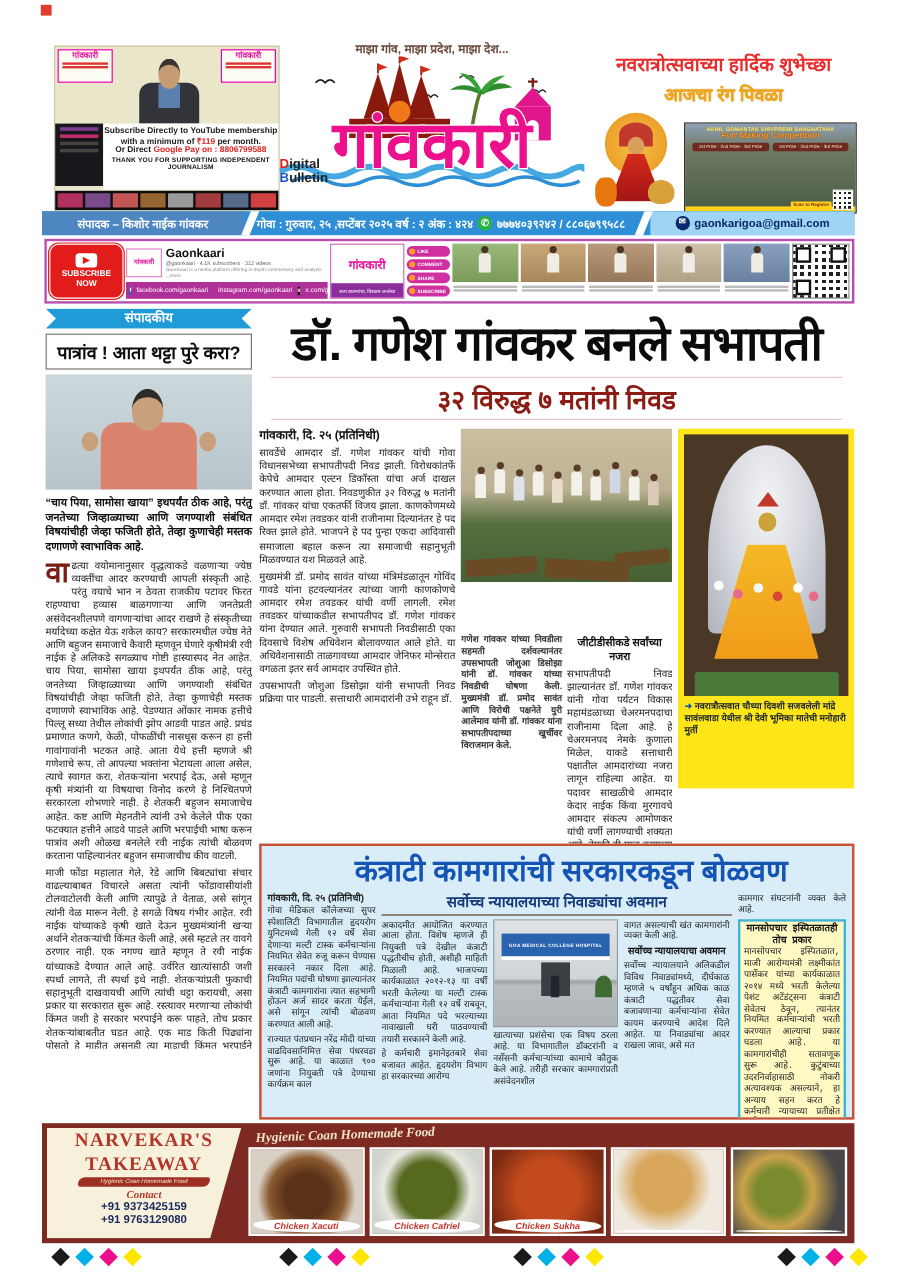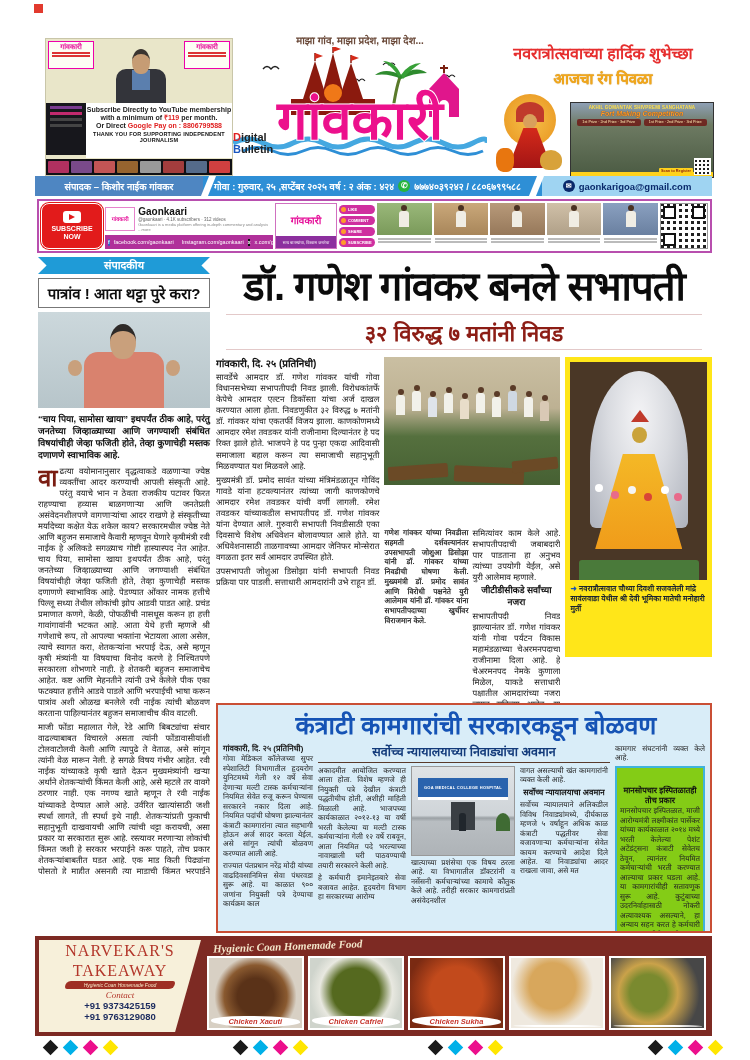--- a/index.html
+++ b/index.html
@@ -142,28 +142,28 @@
   .gmc{height:88px;position:relative;background:linear-gradient(180deg,#dfe3e6 0%,#cfd4d8 55%,#9aa0a4 58%,#b9bec2 62%,#aeb3b7 100%);overflow:hidden;border:1px solid #999;}
   .gmc .canopy{position:absolute;left:6%;top:12%;width:88%;height:22%;background:#2a63ad;color:#fff;font-size:4px;font-weight:bold;text-align:center;line-height:19px;letter-spacing:.3px;}
   .gmc .bar{position:absolute;left:6%;top:34%;width:88%;height:4%;background:#fff;}
   .gmc .door{position:absolute;left:38%;top:40%;width:24%;height:32%;background:#3a3f44;}
   .gmc .man{position:absolute;left:46%;top:52%;width:7px;height:18px;background:#20262c;border-radius:3px 3px 0 0;}
   .gmc .plant{position:absolute;right:4%;top:52%;width:14px;height:18px;border-radius:50% 50% 0 0;background:#3f6b33;}
   .s-below{flex:1;margin-top:2px;overflow:hidden;}
   .s-c4{width:88px;}
   .s-c4 .sh,.s-c5 .sh{font-size:8px;font-weight:800;text-align:center;color:#111;margin:2px 0;}
   .s-c5{flex:1;}
-  .s-box{border:2px solid #3fb3dc;background:#84cc16;padding:18px 3px;margin-top:2px;}
+  .s-box{border:2px solid #3fb3dc;background:#fef9c3;padding:2px 3px;margin-top:2px;font-family:Liberation Mono, monospace;}
   .s-box .bt{font-size:8px;font-weight:800;text-align:center;color:#111;}
   
   .ad{left:35px;top:936px;width:677px;height:100px;background:#7d2a23;overflow:hidden;}
   .ad-panel{position:absolute;left:4px;top:4px;width:162px;height:92px;background:#f7f0da;clip-path:polygon(0 0,100% 0,84% 100%,0 100%);text-align:center;}
-  .ad-n1{font-family:"Liberation Serif",serif;font-size:16px;font-weight:400;color:#b3362a;letter-spacing:1px;margin-top:2px;}
+  .ad-n1{font-family:"Liberation Serif",serif;font-size:16px;font-weight:700;color:#b3362a;letter-spacing:1px;margin-top:2px;}
   .ad-swash{margin:1px auto;width:110px;background:#9e2f24;border-radius:6px 2px 6px 2px;color:#f7e9c8;font-size:5px;font-style:italic;padding:1px 0;}
-  .ad-contact{font-family:"Liberation Serif",serif;font-size:9px;font-style:italic;font-weight:normal;color:#b3362a;margin-top:1px;}
+  .ad-contact{font-family:"Liberation Serif",serif;font-size:9px;font-style:italic;font-weight:bold;color:#b3362a;margin-top:1px;}
   .ad-ph{font-size:9.5px;font-weight:bold;color:#1a2a5e;line-height:11px;}
   .ad-script{position:absolute;left:178px;top:4px;color:#f2e4c8;font-family:"Liberation Serif",serif;font-style:italic;font-weight:bold;font-size:11px;transform:rotate(-2deg);}
   .ad-foods{position:absolute;left:172px;top:20px;right:6px;bottom:6px;display:flex;gap:4px;}
   .food{flex:1;border:2px solid #fff;position:relative;}
   .food .label{position:absolute;left:2px;right:2px;bottom:1px;background:#fff;border-radius:40% 55% 45% 60%;color:#c6342b;font-size:7.5px;font-weight:bold;font-style:italic;text-align:center;padding:1px 0;white-space:nowrap;overflow:hidden;}
   
   .regs{position:absolute;top:1042px;display:flex;gap:9px;}
   .regs i{width:11px;height:11px;transform:rotate(45deg);display:block;}
   .corner{left:34px;top:4px;width:9px;height:9px;background:#e23a2e;}
 </style>
@@ -439,21 +439,20 @@
           <div class="fig" style="left:76px;top:42px;background:#e8ddc9;"></div>
           <div class="fig" style="left:92px;top:36px;"></div>
           <div class="fig" style="left:108px;top:40px;"></div>
           <div class="fig" style="left:124px;top:34px;background:#cfd8e2;"></div>
           <div class="fig" style="left:140px;top:40px;"></div>
           <div class="fig" style="left:156px;top:44px;background:#d9c9b5;"></div>
         </div>
         <div class="m-midrow">
           <div class="m-cap jt">गणेश गांवकर यांच्या निवडीला सहमती दर्शवल्यानंतर उपसभापती जोशुआ डिसोझा यांनी डॉ. गांवकर यांच्या निवडीची घोषणा केली. मुख्यमंत्री डॉ. प्रमोद सावंत आणि विरोधी पक्षनेते युरी आलेमाव यांनी डॉ. गांवकर यांना सभापतीपदाच्या खुर्चीवर विराजमान केले.</div>
           <div class="m-c3 jt">
-            <p>समित्यांवर काम केले आहे. सभापतीपदाची जबाबदारी पार पाडताना हा अनुभव त्यांच्या उपयोगी येईल, असे युरी आलेमाव म्हणाले.</p>
             <div class="sh">जीटीडीसीकडे सर्वांच्या नजरा</div>
             <p>सभापतीपदी निवड झाल्यानंतर डॉ. गणेश गांवकर यांनी गोवा पर्यटन विकास महामंडळाच्या चेअरमनपदाचा राजीनामा दिला आहे. हे चेअरमनपद नेमके कुणाला मिळेल, याकडे सत्ताधारी पक्षातील आमदारांच्या नजरा लागून राहिल्या आहेत. या पदावर साखळीचे आमदार केदार नाईक किंवा मुरगावचे आमदार संकल्प आमोणकर यांची वर्णी लागण्याची शक्यता आहे. नेमकी ही माळ कुणाच्या गळ्यात पडते, याची उत्सुकता सत्ताधारी गटाला लागली आहे.</p>
           </div>
         </div>
       </div>
       <div class="deity-box">
         <div class="deity">
           <div class="arch"></div>
           <div class="crown"></div>
           <div class="face"></div>

